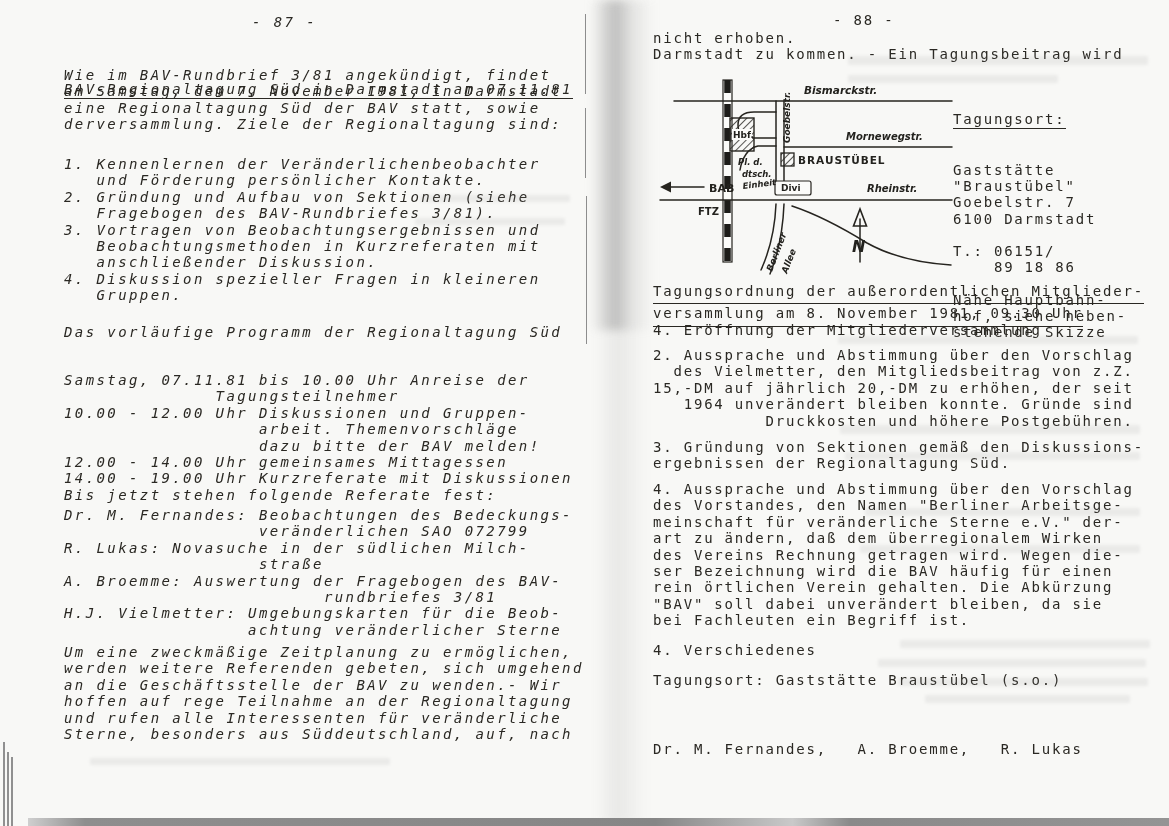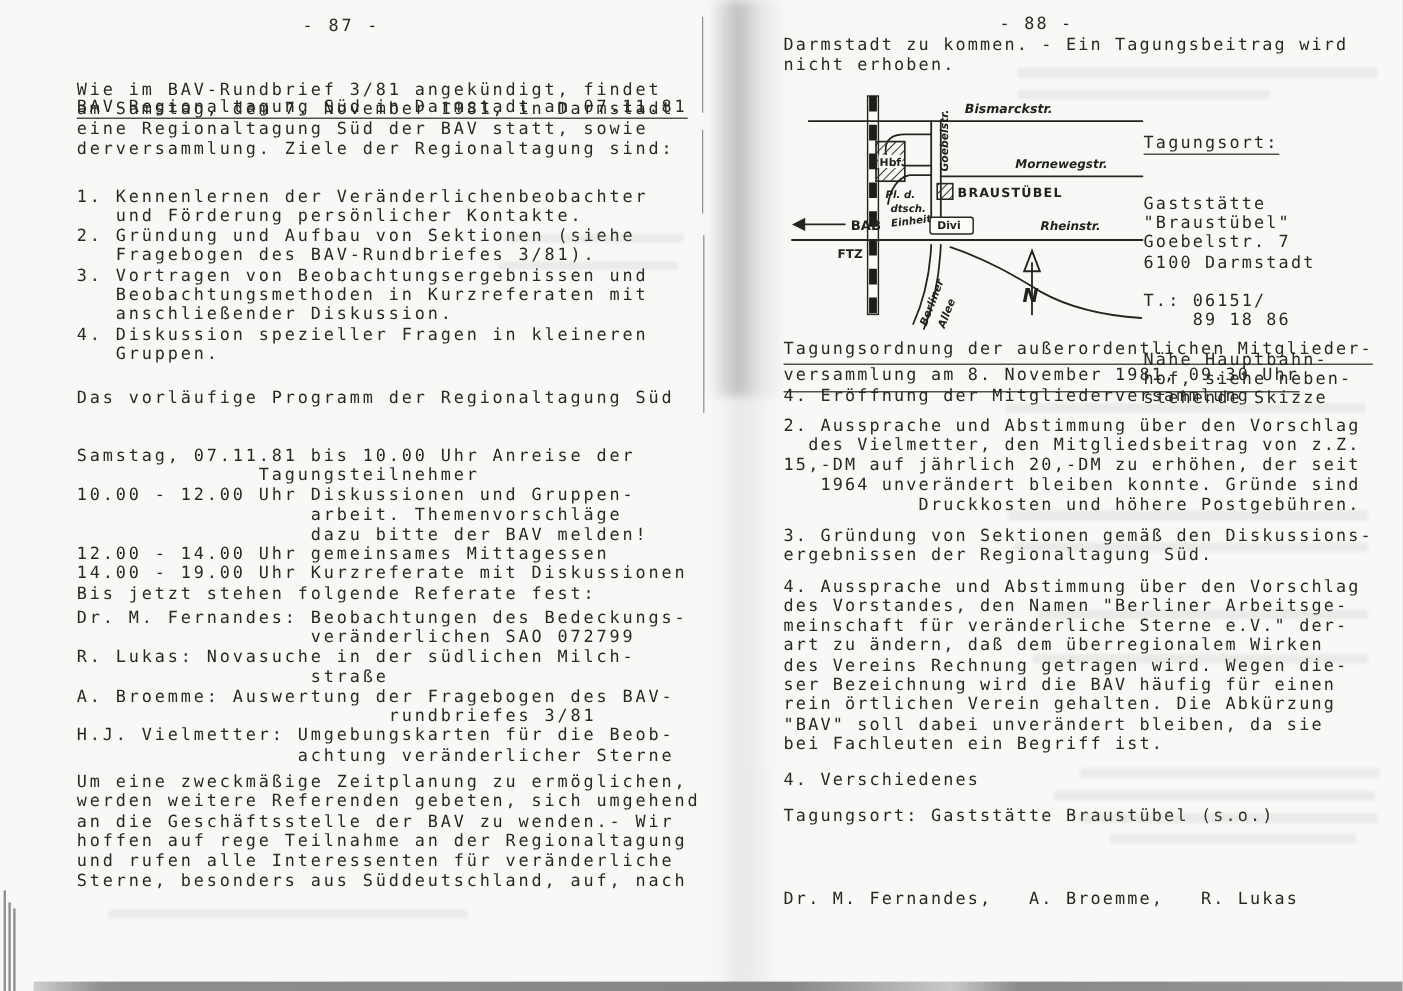--- a/index.html
+++ b/index.html
@@ -7,21 +7,21 @@
   .scan {
     position: relative;
     width: 1169px; height: 826px;
     background: #f8f8f6;
     overflow: hidden;
     font-family: "DejaVu Sans Mono", "Liberation Mono", monospace;
     color: #2a2823;
   }
   .abs { position: absolute; }
   .tw { font-size: 14px; line-height: 16.4px; white-space: pre; }
-  .pl { letter-spacing: 2.4px; }
+  .pl { letter-spacing: 2.4px; font-style: italic; }
   .pr { letter-spacing: 1.8px; }
   .ln { white-space: pre; }
   .underlined { width: fit-content; border-bottom: 1.6px solid #2a2823; padding-bottom: 1px; }
   .ul-lines .ln { width: fit-content; border-bottom: 1.6px solid #2a2823; padding-bottom: 4px; margin-bottom: 1px; }
   .venue .ln { line-height: 16.2px; }
 
   
   .mapline { stroke:#26241f; stroke-width:1.5; fill:none; stroke-linecap:round; }
   .maptext { font-family:"DejaVu Sans", sans-serif; font-weight:600; fill:#23221e; }
   .ital { font-style: italic; }
@@ -50,21 +50,21 @@
     <div class="abs tw pl" style="left:0; top:67px;"><div class="ln">Wie im BAV-Rundbrief 3/81 angekündigt, findet</div><div class="ln">am Samstag, dem 7. November 1981, in Darmstadt</div><div class="ln">eine Regionaltagung Süd der BAV statt, sowie</div><div class="ln">derversammlung. Ziele der Regionaltagung sind:</div></div>
     <div class="abs tw pl" style="left:0; top:156px;"><div class="ln">1. Kennenlernen der Veränderlichenbeobachter</div><div class="ln">   und Förderung persönlicher Kontakte.</div><div class="ln">2. Gründung und Aufbau von Sektionen (siehe</div><div class="ln">   Fragebogen des BAV-Rundbriefes 3/81).</div><div class="ln">3. Vortragen von Beobachtungsergebnissen und</div><div class="ln">   Beobachtungsmethoden in Kurzreferaten mit</div><div class="ln">   anschließender Diskussion.</div><div class="ln">4. Diskussion spezieller Fragen in kleineren</div><div class="ln">   Gruppen.</div></div>
     <div class="abs tw pl" style="left:0; top:324px;text-align:center;"><div class="ln">Das vorläufige Programm der Regionaltagung Süd</div></div>
     <div class="abs tw pl" style="left:0; top:372px;"><div class="ln">Samstag, 07.11.81 bis 10.00 Uhr Anreise der</div><div class="ln">              Tagungsteilnehmer</div><div class="ln">10.00 - 12.00 Uhr Diskussionen und Gruppen-</div><div class="ln">                  arbeit. Themenvorschläge</div><div class="ln">                  dazu bitte der BAV melden!</div><div class="ln">12.00 - 14.00 Uhr gemeinsames Mittagessen</div><div class="ln">14.00 - 19.00 Uhr Kurzreferate mit Diskussionen</div><div class="ln">Bis jetzt stehen folgende Referate fest:</div></div>
     <div class="abs tw pl" style="left:0; top:507px;"><div class="ln">Dr. M. Fernandes: Beobachtungen des Bedeckungs-</div><div class="ln">                  veränderlichen SAO 072799</div><div class="ln">R. Lukas: Novasuche in der südlichen Milch-</div><div class="ln">                  straße</div><div class="ln">A. Broemme: Auswertung der Fragebogen des BAV-</div><div class="ln">                        rundbriefes 3/81</div><div class="ln">H.J. Vielmetter: Umgebungskarten für die Beob-</div><div class="ln">                 achtung veränderlicher Sterne</div></div>
     <div class="abs tw pl" style="left:0; top:644px;"><div class="ln">Um eine zweckmäßige Zeitplanung zu ermöglichen,</div><div class="ln">werden weitere Referenden gebeten, sich umgehend</div><div class="ln">an die Geschäftsstelle der BAV zu wenden.- Wir</div><div class="ln">hoffen auf rege Teilnahme an der Regionaltagung</div><div class="ln">und rufen alle Interessenten für veränderliche</div><div class="ln">Sterne, besonders aus Süddeutschland, auf, nach</div></div>
   </div>
 
   <div class="abs" style="left:653px; top:0; width:510px;">
     <div class="abs tw pr" style="left:180px; top:12px;">- 88 -</div>
-    <div class="abs tw pr" style="left:0; top:30px;"><div class="ln">Darmstadt zu kommen. - Ein Tagungsbeitrag wird</div><div class="ln">nicht erhoben.</div></div>
+    <div class="abs tw pr" style="left:0; top:30px;"><div class="ln">nicht erhoben.</div><div class="ln">Darmstadt zu kommen. - Ein Tagungsbeitrag wird</div></div>
 
     <svg class="abs" style="left:1px; top:76px;" width="300" height="200" viewBox="0 0 300 200">
       <defs>
         <pattern id="hatch" width="5" height="5" patternTransform="rotate(45)" patternUnits="userSpaceOnUse">
           <line x1="0" y1="0" x2="0" y2="5" stroke="#2b2a27" stroke-width="1.6"></line>
         </pattern>
       </defs>
 
       <g>
         <rect x="69" y="4" width="9" height="182" fill="#fbfbf9" stroke="#26241f" stroke-width="1.2"></rect>

